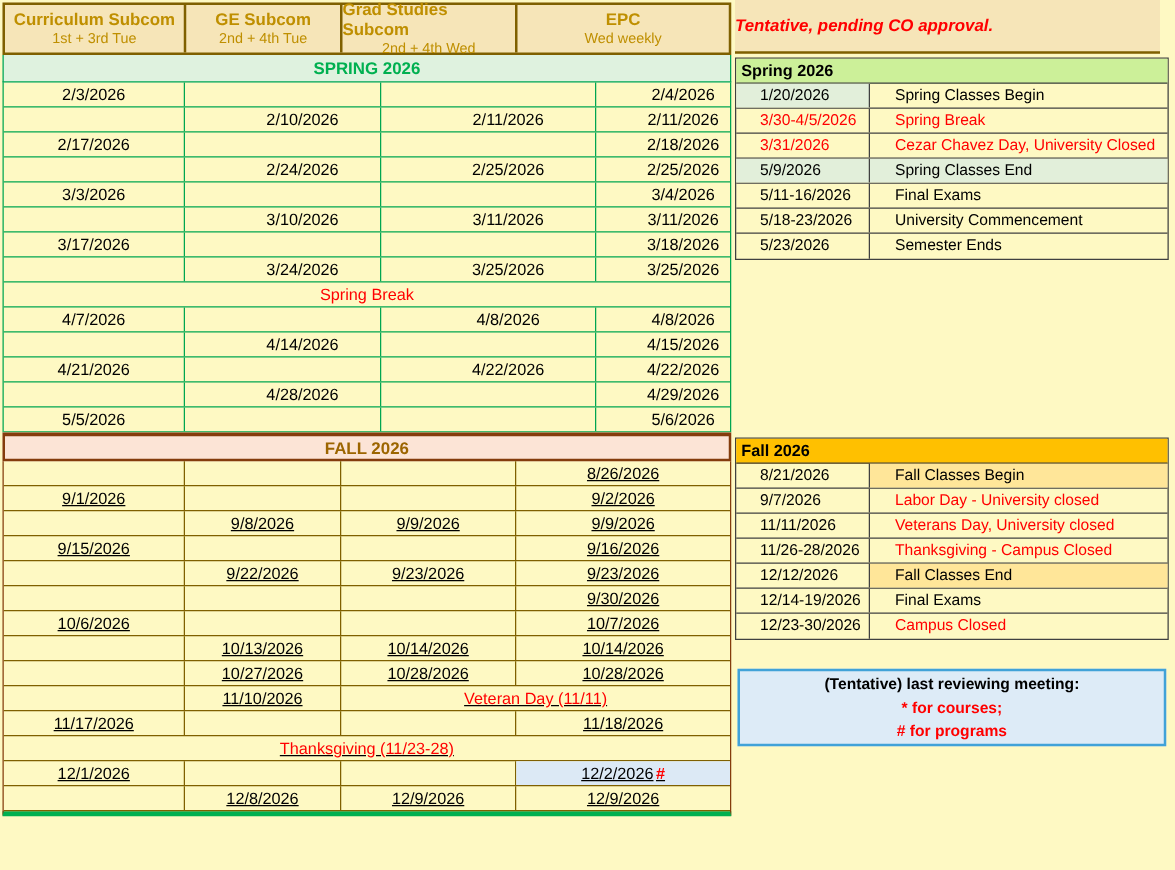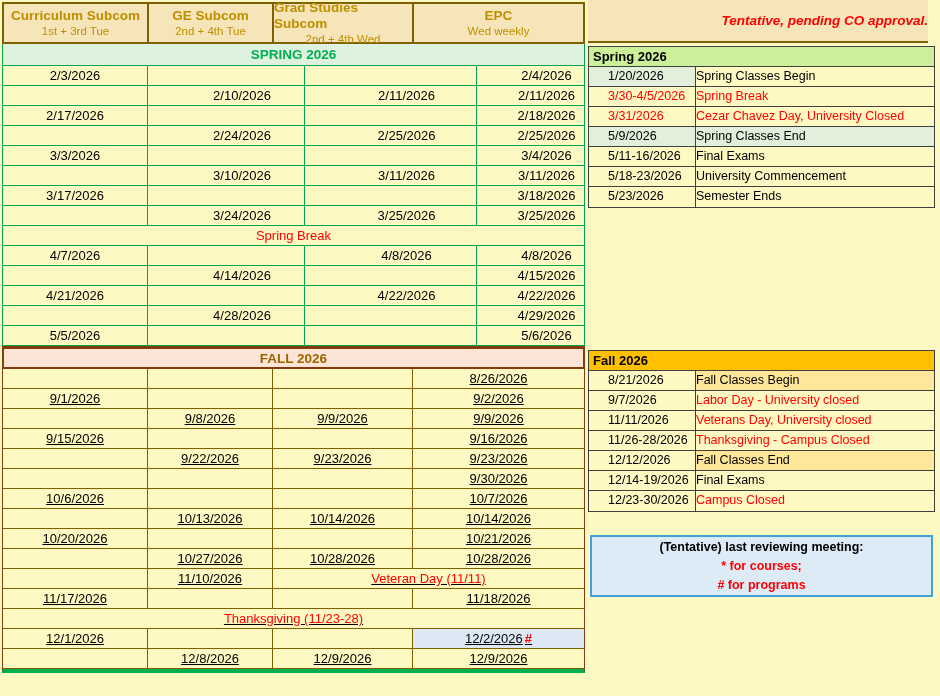--- a/index.html
+++ b/index.html
@@ -30,33 +30,33 @@
   .mrow .cell { font-size:13px; color:#000; text-align:center; line-height:19px; overflow:hidden; white-space:nowrap; }
   .rows-spring .cell { border-right:1px solid var(--green,#00A651); }
   .rows-fall .cell { border-right:1px solid var(--brown,#7F6000); }
   .mrow .cell:last-child { border-right:none; }
   .mrow .spancell { flex:1; font-size:13px; color:var(--red,#FF0000); text-align:center; line-height:19px; }
   .mrow .mergecell { flex:1; font-size:13px; color:var(--red,#FF0000); text-align:center; line-height:19px; }
   .cell.epc-blue { background:var(--lightblue,#DCE9F5); }
   .cell .flag { color:var(--red,#FF0000); font-weight:bold; margin-left:2px; }
 
   
-  #banner { position:absolute; left:588px; top:0; width:340px; height:43px; background:var(--tan,#F6E5B8); border-bottom:2px solid var(--brown,#7F6000); display:flex; align-items:center; justify-content:flex-end; }
+  #banner { position:absolute; left:588px; top:0; width:340px; height:43px; background:var(--tan,#F6E5B8); border-bottom:2px solid var(--brown,#7F6000); display:flex; align-items:center; justify-content:flex-start; }
   #banner .btext { color:var(--red,#FF0000); font-weight:bold; font-style:italic; font-size:13.5px; }
 
   .side-table { position:absolute; left:588px; width:347px; border:1px solid #404040; }
   #spring-side { top:46px; }
   #fall-side { top:350px; }
   .side-head { height:20px; font-weight:bold; font-size:13px; color:#000; padding-left:4px; line-height:19px; border-bottom:1px solid #404040; }
   #spring-side .side-head { background:var(--lime,#CCF099); }
   #fall-side .side-head { background:var(--orange,#FFC000); }
   .srow { display:flex; height:20px; border-bottom:1px solid #404040; }
   .srow:last-child { border-bottom:none; }
   .srow .sdate { width:107px; border-right:1px solid #404040; font-size:12.5px; padding-left:19px; line-height:19px; white-space:nowrap; }
-  .srow .sdesc { flex:1; font-size:12.5px; padding-left:0; line-height:19px; white-space:nowrap; overflow:hidden; }
+  .srow .sdesc { flex:1; font-size:12.5px; padding-left:20px; line-height:19px; white-space:nowrap; overflow:hidden; }
   .red-text { color:var(--red,#FF0000); }
   .bg-green { background:var(--cellgreen,#E2EFDA); }
   .bg-gold { background:var(--lightgold,#FFE699); }
 
   #note-box { position:absolute; left:590px; top:535px; width:343px; height:62px; background:var(--lightblue2,#DDEBF7); border:2px solid var(--blueborder,#41A2D8); display:flex; flex-direction:column; justify-content:center; align-items:center; }
   #note-box .nline { font-size:12.5px; font-weight:bold; line-height:19px; color:#000; }
   #note-box .nline.red-text { color:var(--red,#FF0000); }
 </style>
 </head>
 <body>
@@ -212,26 +212,20 @@
           <div class="cell c2"></div>
           <div class="cell c3">10/7/2026</div>
         </div>
         <div class="mrow">
           <div class="cell c0"></div>
           <div class="cell c1">10/13/2026</div>
           <div class="cell c2">10/14/2026</div>
           <div class="cell c3">10/14/2026</div>
         </div>
         <div class="mrow">
-          <div class="cell c0">10/20/2026</div>
-          <div class="cell c1"></div>
-          <div class="cell c2"></div>
-          <div class="cell c3">10/21/2026</div>
-        </div>
-        <div class="mrow">
           <div class="cell c0"></div>
           <div class="cell c1">10/27/2026</div>
           <div class="cell c2">10/28/2026</div>
           <div class="cell c3">10/28/2026</div>
         </div>
         <div class="mrow">
           <div class="cell c0"></div>
           <div class="cell c1">11/10/2026</div>
           <div class="mergecell">Veteran Day (11/11)</div>
         </div>

